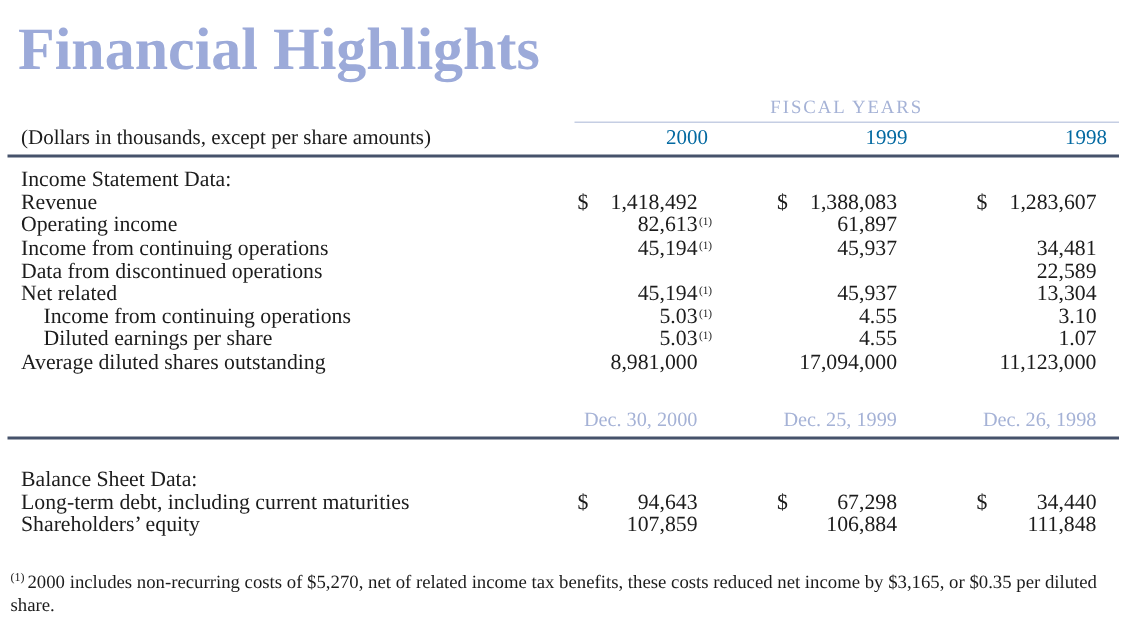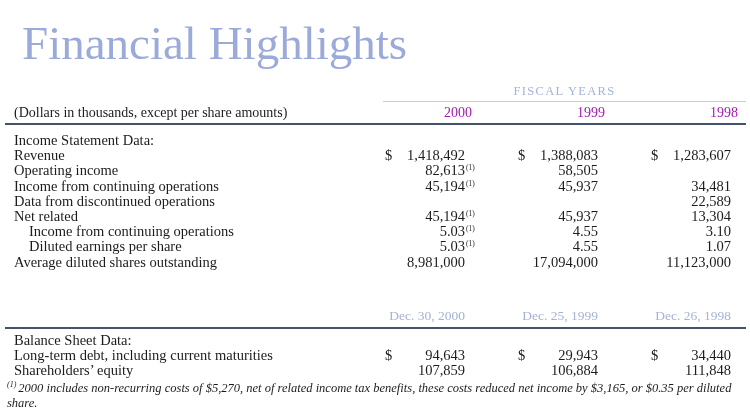--- a/index.html
+++ b/index.html
@@ -3,22 +3,22 @@
 <meta charset="utf-8">
 <style>
   html,body{margin:0;padding:0;}
   body{
     width:750px;height:418px;background:#ffffff;overflow:hidden;
     font-family:"Liberation Serif", serif;color:#1c1c1c;
   }
   .page{position:relative;width:750px;height:418px;}
 
   .title{
-    margin:16px;padding:2px 0 0 6px;
-    font-size:47px;line-height:50px;font-weight:400;
+    margin:6px;padding:2px 0 0 6px;
+    font-size:40px;line-height:50px;font-weight:700;
     color:#9caad9;letter-spacing:0px;
   }
 
   .table-wrap{margin:0 4px 0 5px;width:741px;}
 
   
   .fy{
     margin-top:4px;margin-left:378px;width:363px;
     text-align:center;font-size:12.5px;line-height:14px;letter-spacing:1.3px;
     color:#a5b2d6;border-bottom:1px solid #c5cee3;padding-bottom:3px;
@@ -28,45 +28,45 @@
   .t-row{
     display:grid;grid-template-columns:1fr 133px 133px 133px;
     padding-right:15px;line-height:15.2px;font-size:14.5px;
   }
 
   .header-row{
     margin-top:3px;line-height:16px;font-size:14px;
     padding-bottom:2px;border-bottom:2px solid #46526b;
   }
   .caption{padding-left:0;font-family:Liberation Serif, serif;}
-  .yr{color:#a21caf;text-align:right;position:relative;right:-7px;}
+  .yr{color:#0369a1;text-align:right;position:relative;right:-7px;}
 
   .body-rows{margin-top:8px;}
   .lbl{padding-left:9px;white-space:nowrap;}
   .indent .lbl{padding-left:24px;}
 
   .cell{display:flex;justify-content:flex-end;}
   .money{width:80px;display:flex;justify-content:space-between;align-items:baseline;}
   .vg{position:relative;white-space:nowrap;}
   .vg sup{
     position:absolute;left:calc(100% + 1px);top:-3px;
     font-size:7.5px;letter-spacing:0;
   }
 
   .date-row{
-    margin-top:38px;line-height:16px;font-size:13.5px;color:#a5b2d6;
+    margin-top:22px;line-height:16px;font-size:13.5px;color:#a5b2d6;
     padding-bottom:3px;border-bottom:2px solid #46526b;
   }
   .date-cell{text-align:right;}
 
-  .balance-rows{margin-top:4px;}
+  .balance-rows{margin-top:20px;}
 
   .footnote{
-    margin:0 4px 0 2px;width:744px;
-    font-size:12.5px;line-height:14.5px;font-style:italic;
+    margin:20px 4px 0 2px;width:744px;
+    font-size:12.5px;line-height:14.5px;
   }
   .footnote sup{font-size:8px;margin-right:2px;}
 </style>
 </head>
 <body>
 
 <div class="page">
 
   <h1 class="title">Financial Highlights</h1>
 
@@ -116,21 +116,21 @@
         <div class="lbl">Operating income</div>
         <div class="cell">
             <span class="money">
               <span class="cur"></span>
               <span class="vg"><span>82,613</span><sup>(1)</sup></span>
             </span>
           </div>
         <div class="cell">
             <span class="money">
               <span class="cur"></span>
-              <span class="vg"><span>58,505</span></span>
+              <span class="vg"><span>61,897</span></span>
             </span>
           </div>
       </div>
 
       <div class="t-row">
         <div class="lbl">Income from continuing operations</div>
         <div class="cell">
             <span class="money">
               <span class="cur"></span>
               <span class="vg"><span>45,194</span><sup>(1)</sup></span>
@@ -278,21 +278,21 @@
         <div class="lbl">Long-term debt, including current maturities</div>
         <div class="cell">
             <span class="money">
               <span class="cur">$</span>
               <span class="vg"><span>94,643</span></span>
             </span>
           </div>
         <div class="cell">
             <span class="money">
               <span class="cur">$</span>
-              <span class="vg"><span>29,943</span></span>
+              <span class="vg"><span>67,298</span></span>
             </span>
           </div>
         <div class="cell">
             <span class="money">
               <span class="cur">$</span>
               <span class="vg"><span>34,440</span></span>
             </span>
           </div>
       </div>
 

